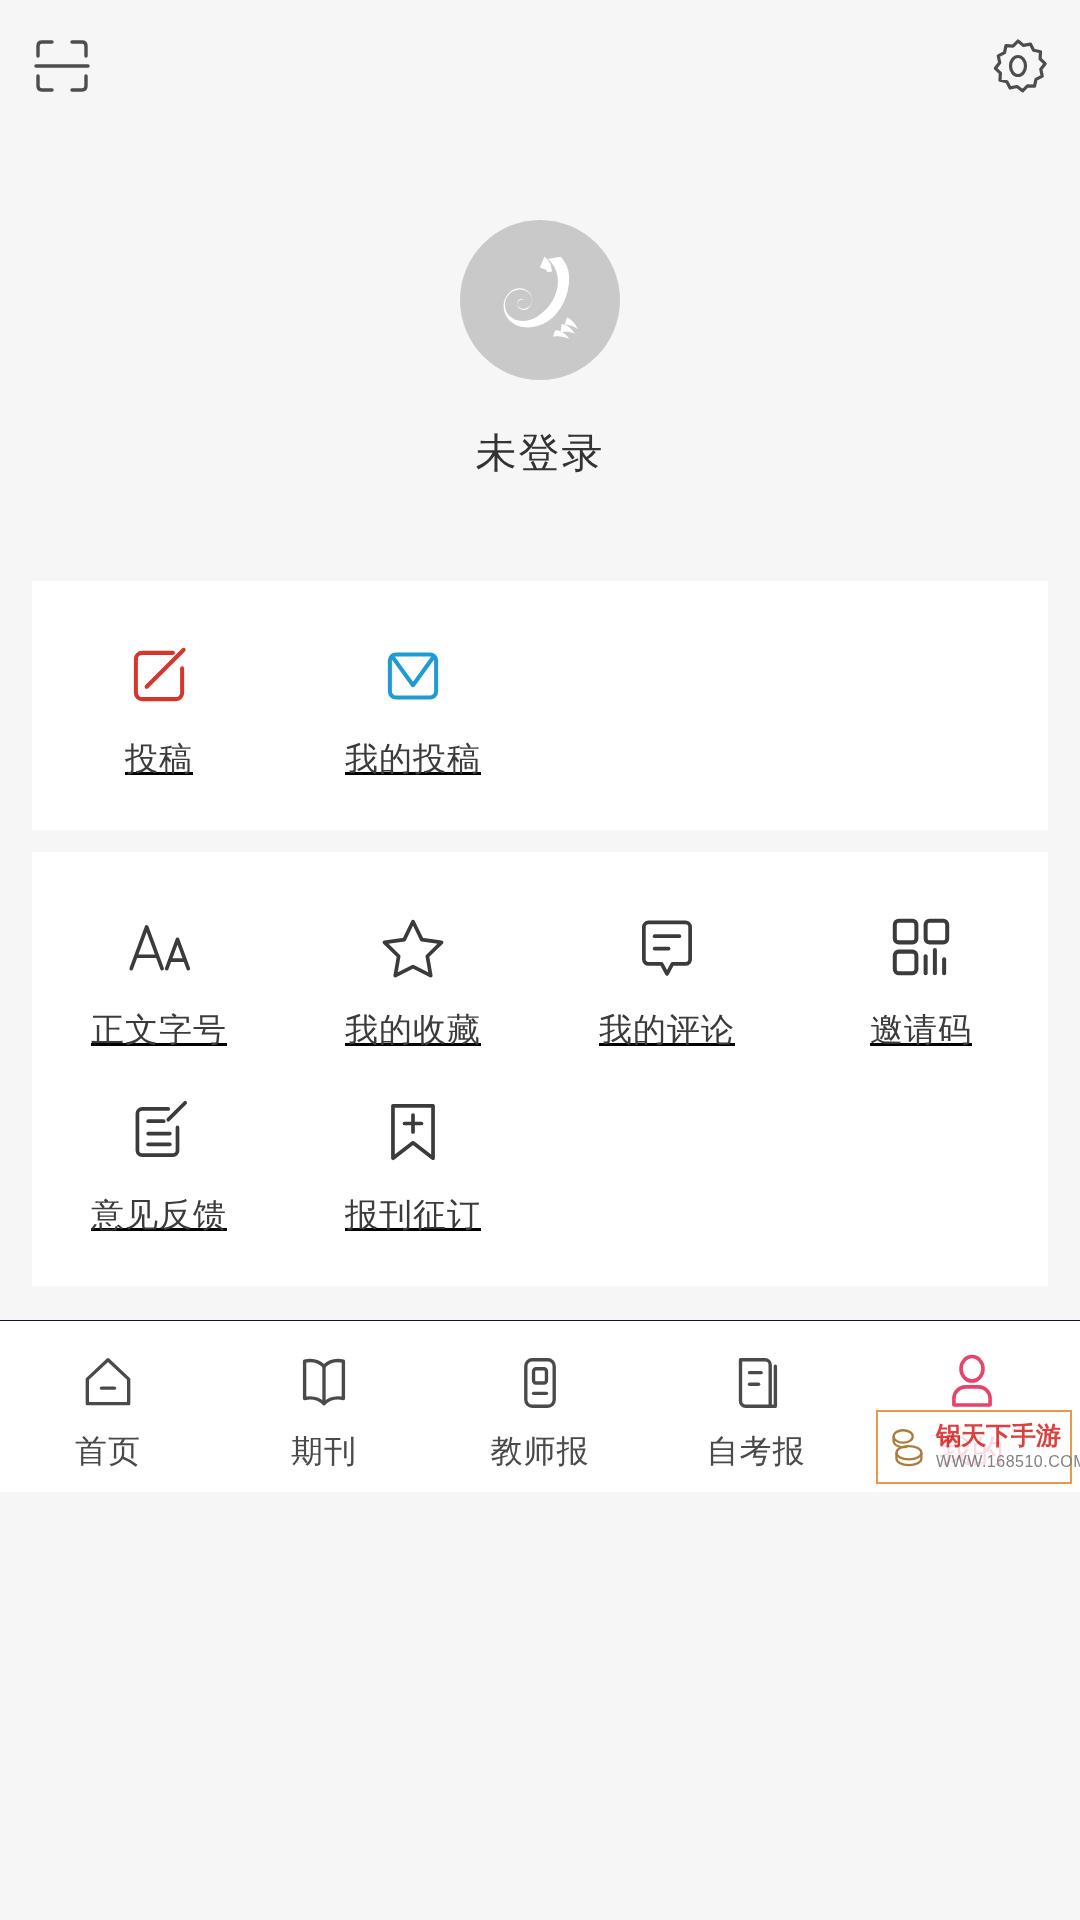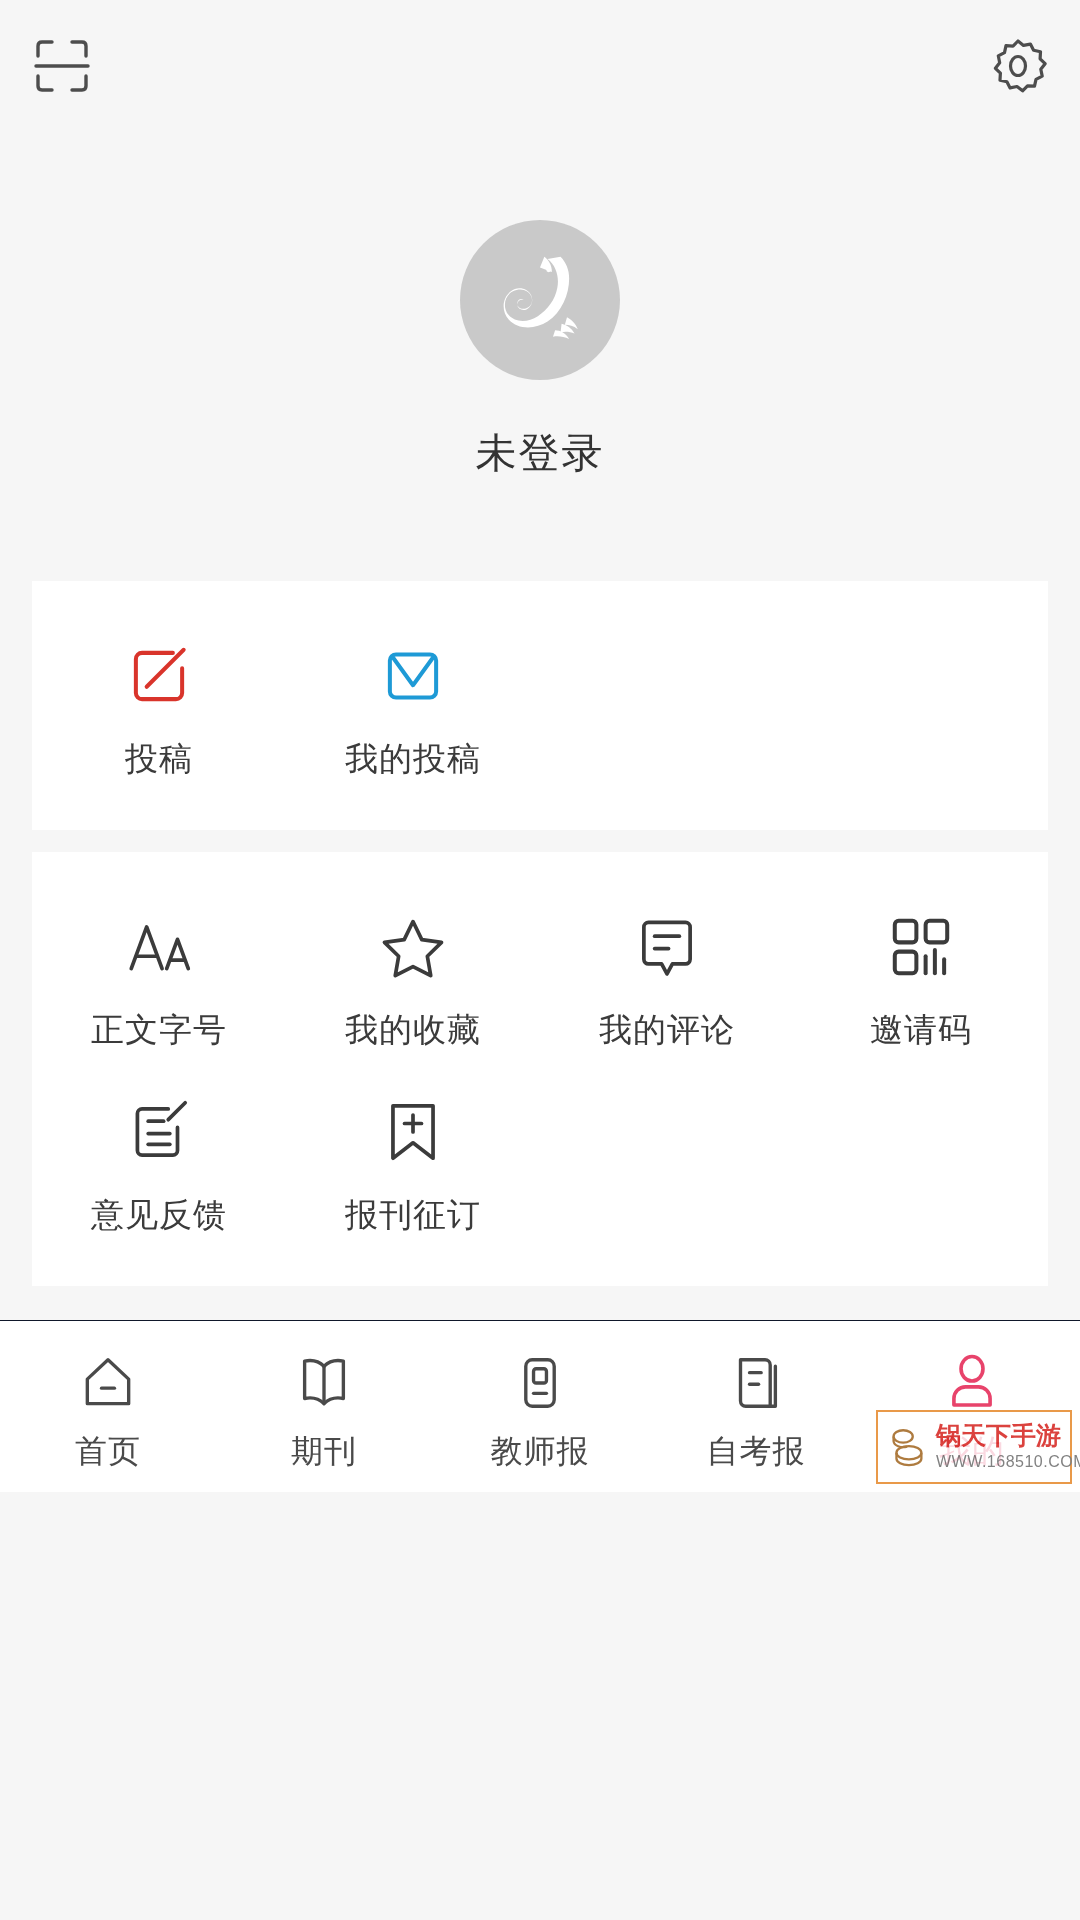--- a/index.html
+++ b/index.html
@@ -53,20 +53,21 @@
     margin:0 32px 22px 32px;
   }
   .card-grid {
     display:flex; flex-wrap:wrap;
     padding:34px 0 30px 0;
   }
   .cell {
     width:25%;
     display:flex; flex-direction:column; align-items:center;
     padding:22px 0 18px 0;
+    text-decoration:underline;
   }
   .cell-icon {
     height:78px;
     display:flex; align-items:center; justify-content:center;
   }
   .cell-icon svg { display:block; }
   .cell-label {
     margin-top:22px;
     font-size:33px;
     color:#3b3b3b;

